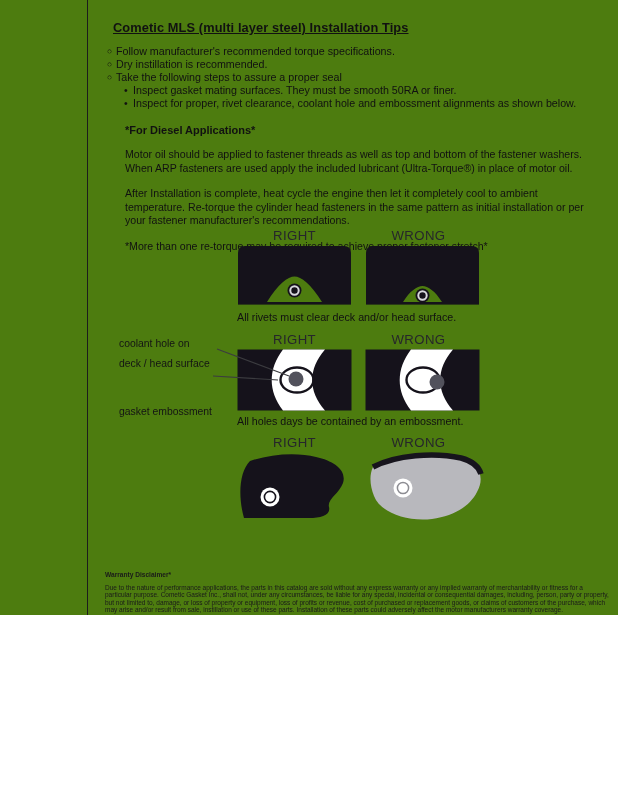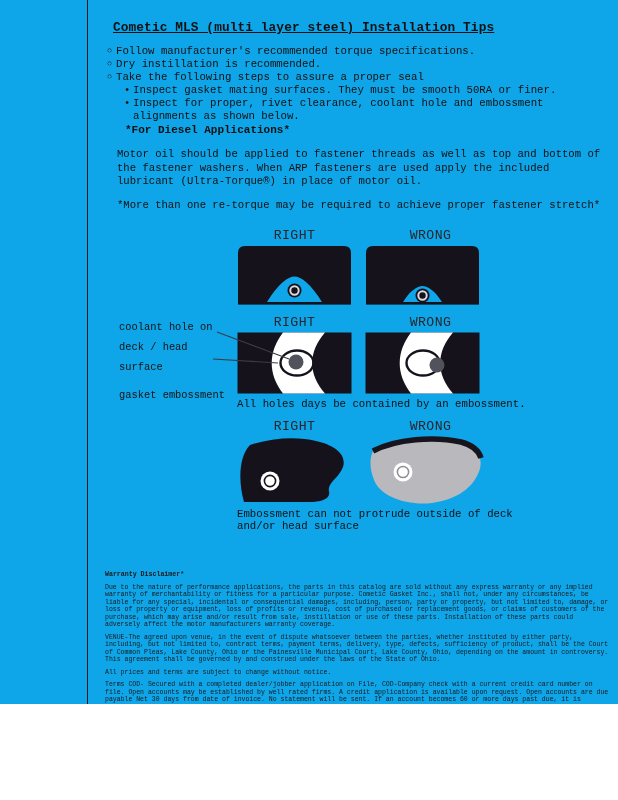--- a/index.html
+++ b/index.html
@@ -1,44 +1,44 @@
 <!DOCTYPE html>
 <html><head>
 <meta charset="utf-8">
 <style>
   html,body { margin:0; padding:0; background:#ffffff; }
   .page {
-    position:relative; width:618px; height:704px; background:#0ea5e9;
-    font-family:Liberation Mono, monospace; color:#111; overflow:hidden;
+    position:relative; width:618px; height:615px; background:#4d7c0f;
+    font-family:Liberation Sans, sans-serif; color:#111; overflow:hidden;
   }
   .left-rule { position:absolute; left:87px; top:0; width:1.4px; height:800px; background:#1c1c1c; }
   .content { position:absolute; left:105px; top:0; width:506px; height:800px; }
 
   .title {
     position:absolute; top:20px; left:8px; margin:0;
     font-size:12.8px; font-weight:bold; text-decoration:underline; letter-spacing:0.1px;
   }
 
   .tips { position:absolute; top:45px; left:2px; }
   .tip { display:flex; align-items:flex-start; font-size:10.7px; line-height:13.1px; }
   .tip .b-open { font-size:8.5px; line-height:13.1px; width:9px; flex:0 0 9px; }
   .tip .b-fill { font-size:10.5px; line-height:13.1px; width:9px; flex:0 0 9px; }
   .tip.sub { margin-left:17px; }
 
   .diesel { position:absolute; top:112px; left:8px; width:495px; }
   .diesel-h { margin:12px; font-size:11px; font-weight:bold; }
-  .para { margin:4px; font-size:10.6px; line-height:13.6px; }
+  .para { margin:12px; font-size:10.6px; line-height:13.6px; }
   .para.p1 { margin-top:8px; }
   .para.p2 { margin-top:10px; width:470px; }
   .para.p3 { margin-top:10px; }
 
   .figures { position:absolute; top:228px; left:0; width:506px; }
   .fig-row { position:relative; }
   .fig-row + .fig-row { margin-top:8px; }
-  .fig-labels { display:flex; margin-left:132px; gap:21px; height:17px; }
+  .fig-labels { display:flex; margin-left:132px; gap:9px; height:17px; }
   .fig-label { width:115px; text-align:center; font-size:13.2px; color:#26262b; letter-spacing:0.4px; }
   .fig-panels { display:flex; margin-left:132px; gap:13px; }
   .panel { display:block; }
   .dark { fill:#15121b; }
   .fig-caption { margin-left:132px; margin-top:4px; font-size:10.7px; line-height:12.6px; white-space:pre-line; }
 
   .callout { position:absolute; font-size:10.4px; line-height:20px; white-space:pre-line; color:#141414; }
   .callout1 { left:14px; top:2px; width:112px; }
   .callout2 { left:14px; top:38px; width:112px;margin-top:32px; }
   .callout-lines { position:absolute; left:0; top:0; pointer-events:none; z-index:5; }
@@ -78,20 +78,21 @@
       </div>
       <div class="tip sub">
         <span class="b-fill">•</span>
         <span>Inspect for proper, rivet clearance, coolant hole and embossment alignments as shown below.</span>
       </div>
     </div>
 
     <div class="diesel">
       <h2 class="diesel-h">*For Diesel Applications*</h2>
       <p class="para p1">Motor oil should be applied to fastener threads as well as top and bottom of the fastener washers. When ARP fasteners are used apply the included lubricant (Ultra-Torque®) in place of motor oil.</p>
+      <p class="para p2">After Installation is complete, heat cycle the engine then let it completely cool to ambient temperature. Re-torque the cylinder head fasteners in the same pattern as initial installation or per your fastener manufacturer's recommendations.</p>
       <p class="para p3">*More than one re-torque may be required to achieve proper fastener stretch*</p>
     </div>
 
     <div class="figures">
 
       <div class="fig-row">
         <div class="fig-labels">
           <span class="fig-label">RIGHT</span>
           <span class="fig-label">WRONG</span>
         </div>
@@ -102,20 +103,21 @@
             <circle class="dark" cx="57.5" cy="45.5" r="7"></circle>
             <circle cx="57.5" cy="45.5" r="4.2" fill="none" stroke="#d9d9de" stroke-width="2"></circle>
           </svg>
           <svg class="panel" viewBox="0 0 115 62" width="115" height="62">
             <path class="dark" d="M1,57 L1,8 Q1,1 8,1 L107,1 Q114,1 114,8 L114,57 L77,57 C70,46 63,41 57.5,41 C52,41 45,46 38,57 Z"></path>
             <rect class="dark" x="1" y="57" width="113" height="2.6"></rect>
             <circle class="dark" cx="57.5" cy="50.5" r="7"></circle>
             <circle cx="57.5" cy="50.5" r="4.2" fill="none" stroke="#d9d9de" stroke-width="2"></circle>
           </svg>
         </div>
+        <div class="fig-caption">All rivets must clear deck and/or head surface.</div>
       </div>
 
       <div class="fig-row">
         <svg class="callout-lines" width="240" height="70" viewBox="0 0 240 70">
           <line x1="112" y1="17" x2="184" y2="44" stroke="#3c3c40" stroke-width="1.1"></line>
           <line x1="108" y1="44" x2="173" y2="48" stroke="#3c3c40" stroke-width="1.1"></line>
         </svg>
         <div class="callout callout1">coolant hole on
 deck / head surface</div>
         <div class="callout callout2">gasket embossment</div>
@@ -151,22 +153,20 @@
             <circle cx="33" cy="45" r="9.5" fill="#ffffff"></circle>
             <circle cx="33" cy="45" r="5.6" fill="none" stroke="#15121b" stroke-width="1.6"></circle>
           </svg>
           <svg class="panel" viewBox="0 0 118 68" width="118" height="68">
             <path d="M5,15 C28,3 66,0 93,6 C112,11 117,26 109,40 C102,54 86,64 64,67 C38,70 12,60 6,44 C2,34 1,23 5,15 Z" fill="#b8b8bd"></path>
             <path d="M5,15 C28,3 66,0 93,6 C104,9 111,15 113,22" fill="none" stroke="#17141d" stroke-width="5.5"></path>
             <circle cx="35" cy="36" r="9.5" fill="#ffffff"></circle>
             <circle cx="35" cy="36" r="5.6" fill="none" stroke="#8d8d93" stroke-width="1.5"></circle>
           </svg>
         </div>
-        <div class="fig-caption">Embossment can not protrude outside of deck
-and/or head surface</div>
       </div>
 
     </div>
 
     <div class="legal">
       <p class="legal-h">Warranty Disclaimer*</p>
       <p>Due to the nature of performance applications, the parts in this catalog are sold without any express warranty or any implied warranty of merchantability or fitness for a particular purpose.  Cometic Gasket Inc., shall not, under any circumstances, be liable for any special, incidental or consequential damages, including, person, party or property, but not limited to, damage, or loss of property or equipment, loss of profits or revenue, cost of purchased or replacement goods, or claims of customers of the purchase, which may arise and/or result from sale, instillation or use of these parts.  Installation of these parts could adversely affect the motor manufacturers warranty coverage.</p>
       <p>VENUE-The agreed upon venue, in the event of dispute whatsoever between the parties, whether instituted by either party, including, but not limited to, contract terms, payment terms, delivery, type, defects, sufficiency of product, shall be the Court of Common Pleas, Lake County, Ohio or the Painesville Municipal Court, Lake County, Ohio, depending on the amount in controversy.
 This agreement shall be governed by and construed under the laws of the State of Ohio.</p>
       <p>All prices and terms are subject to change without notice.</p>

